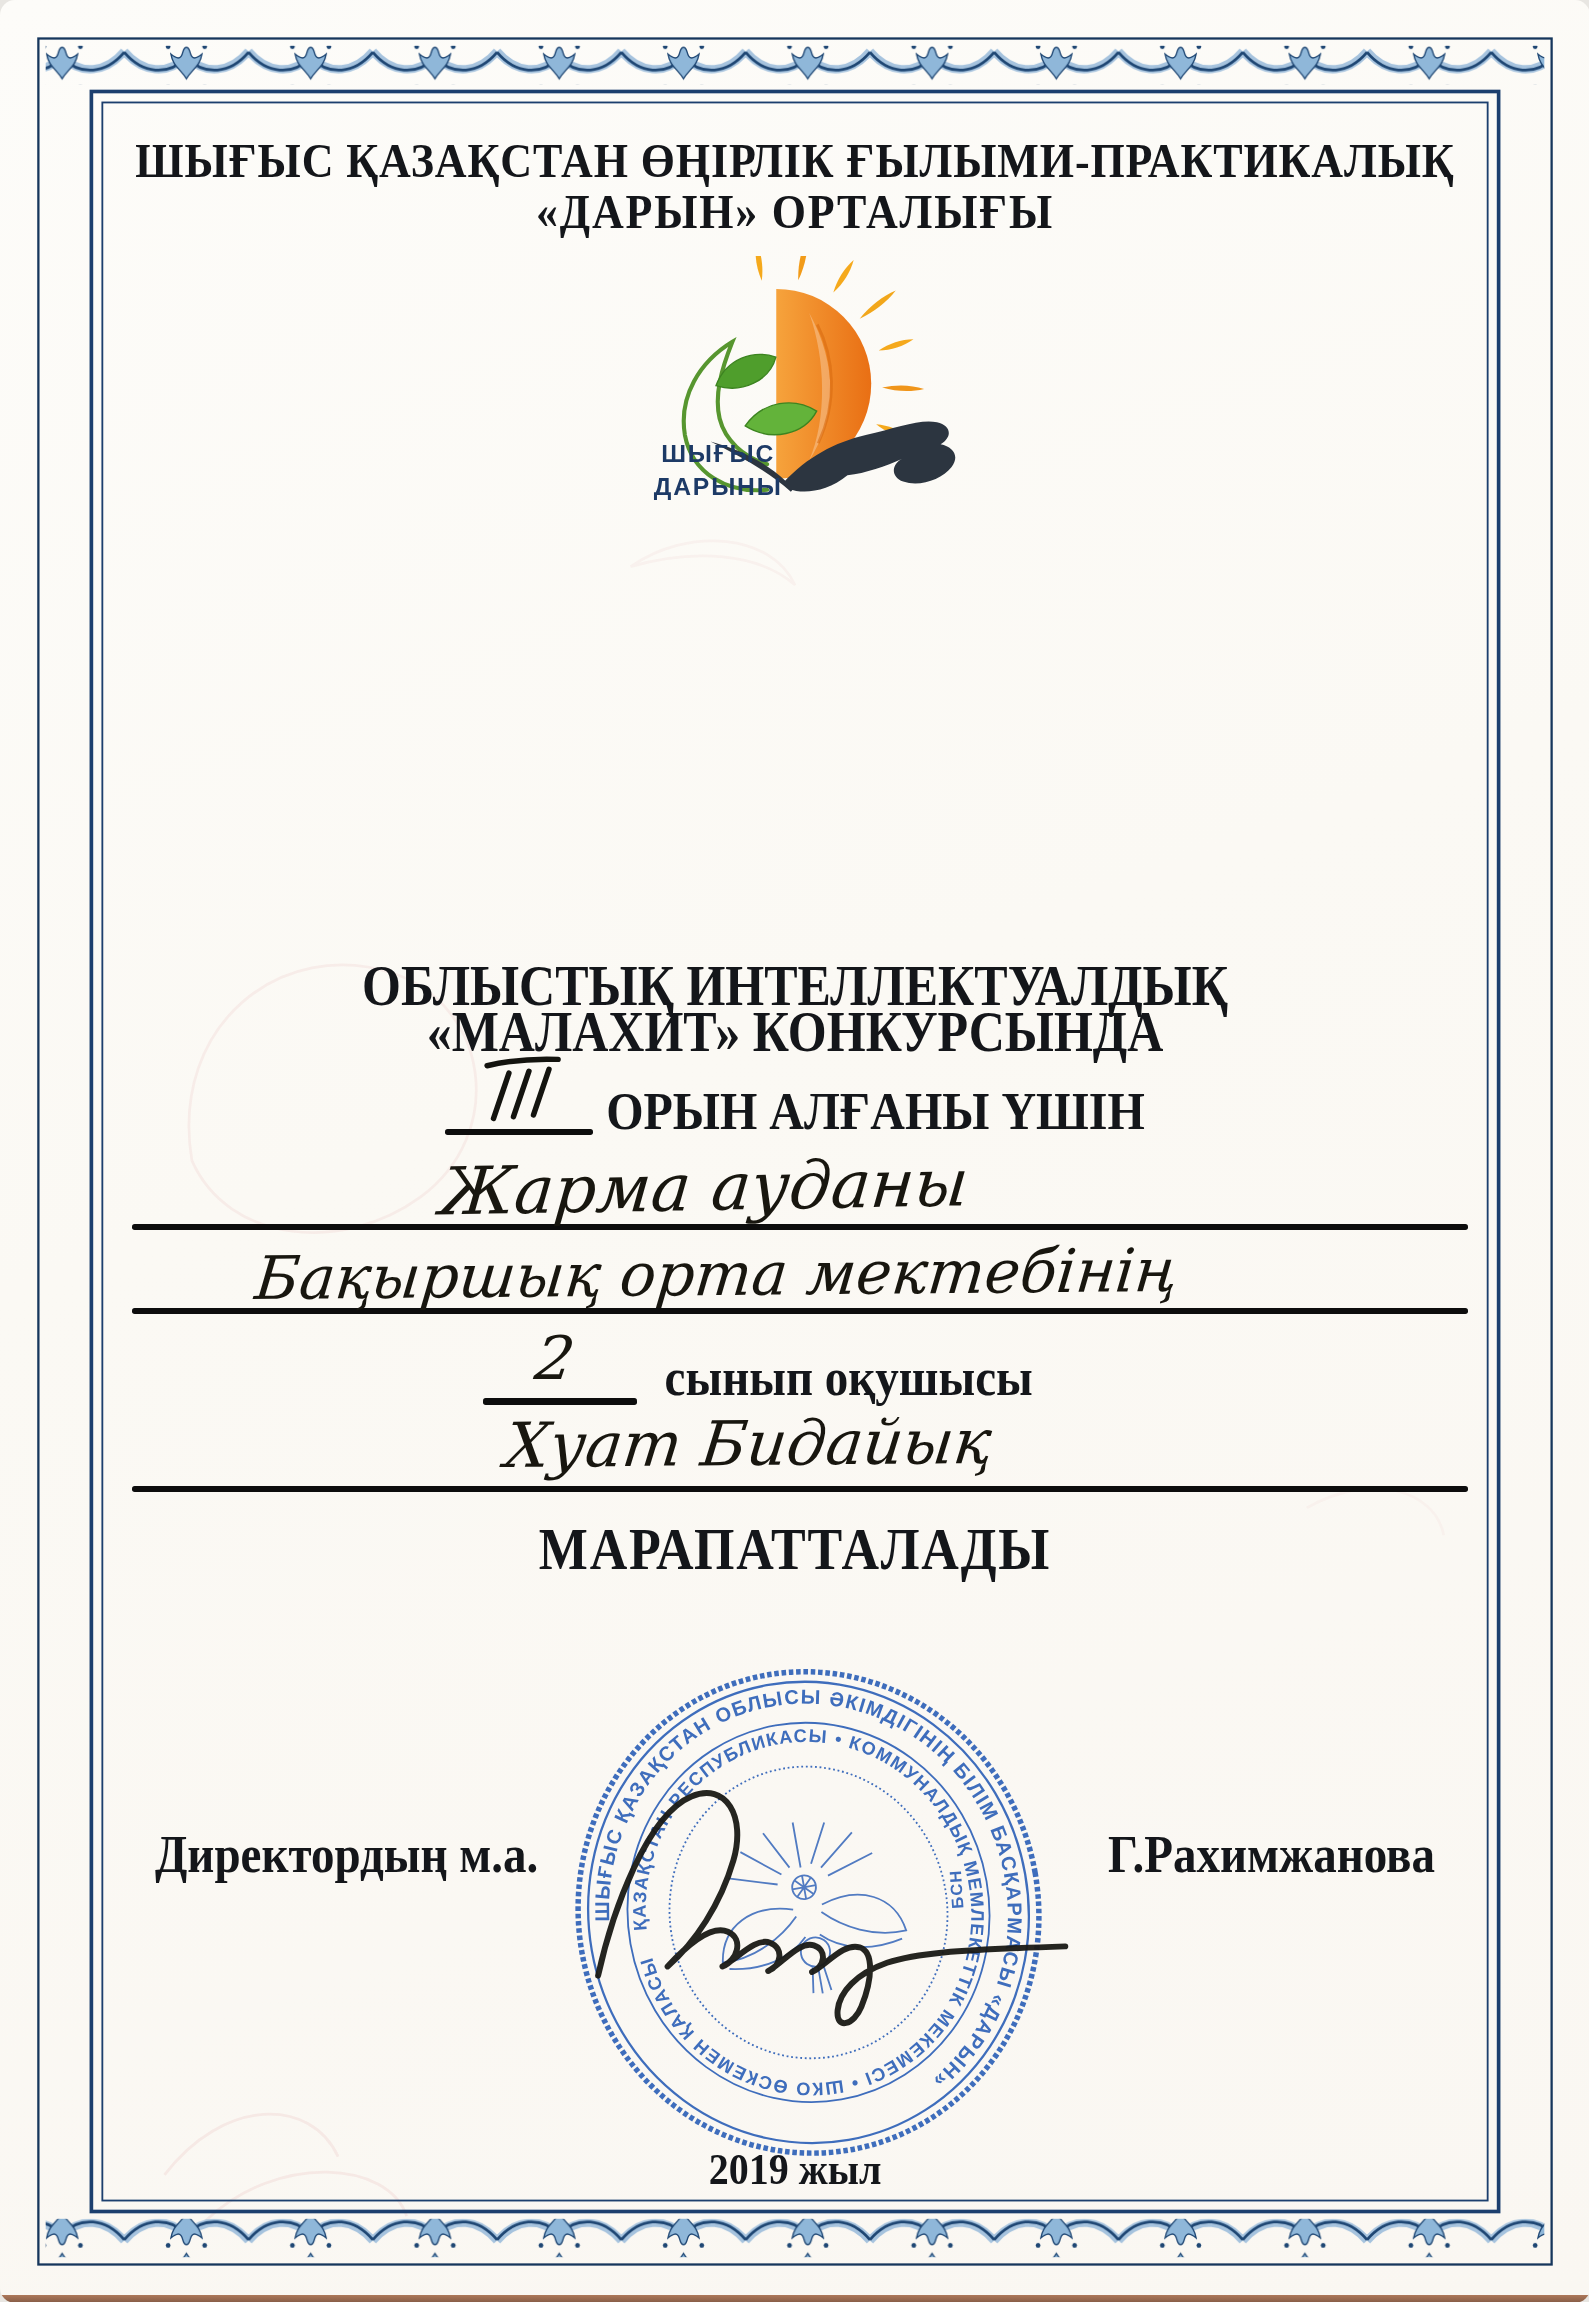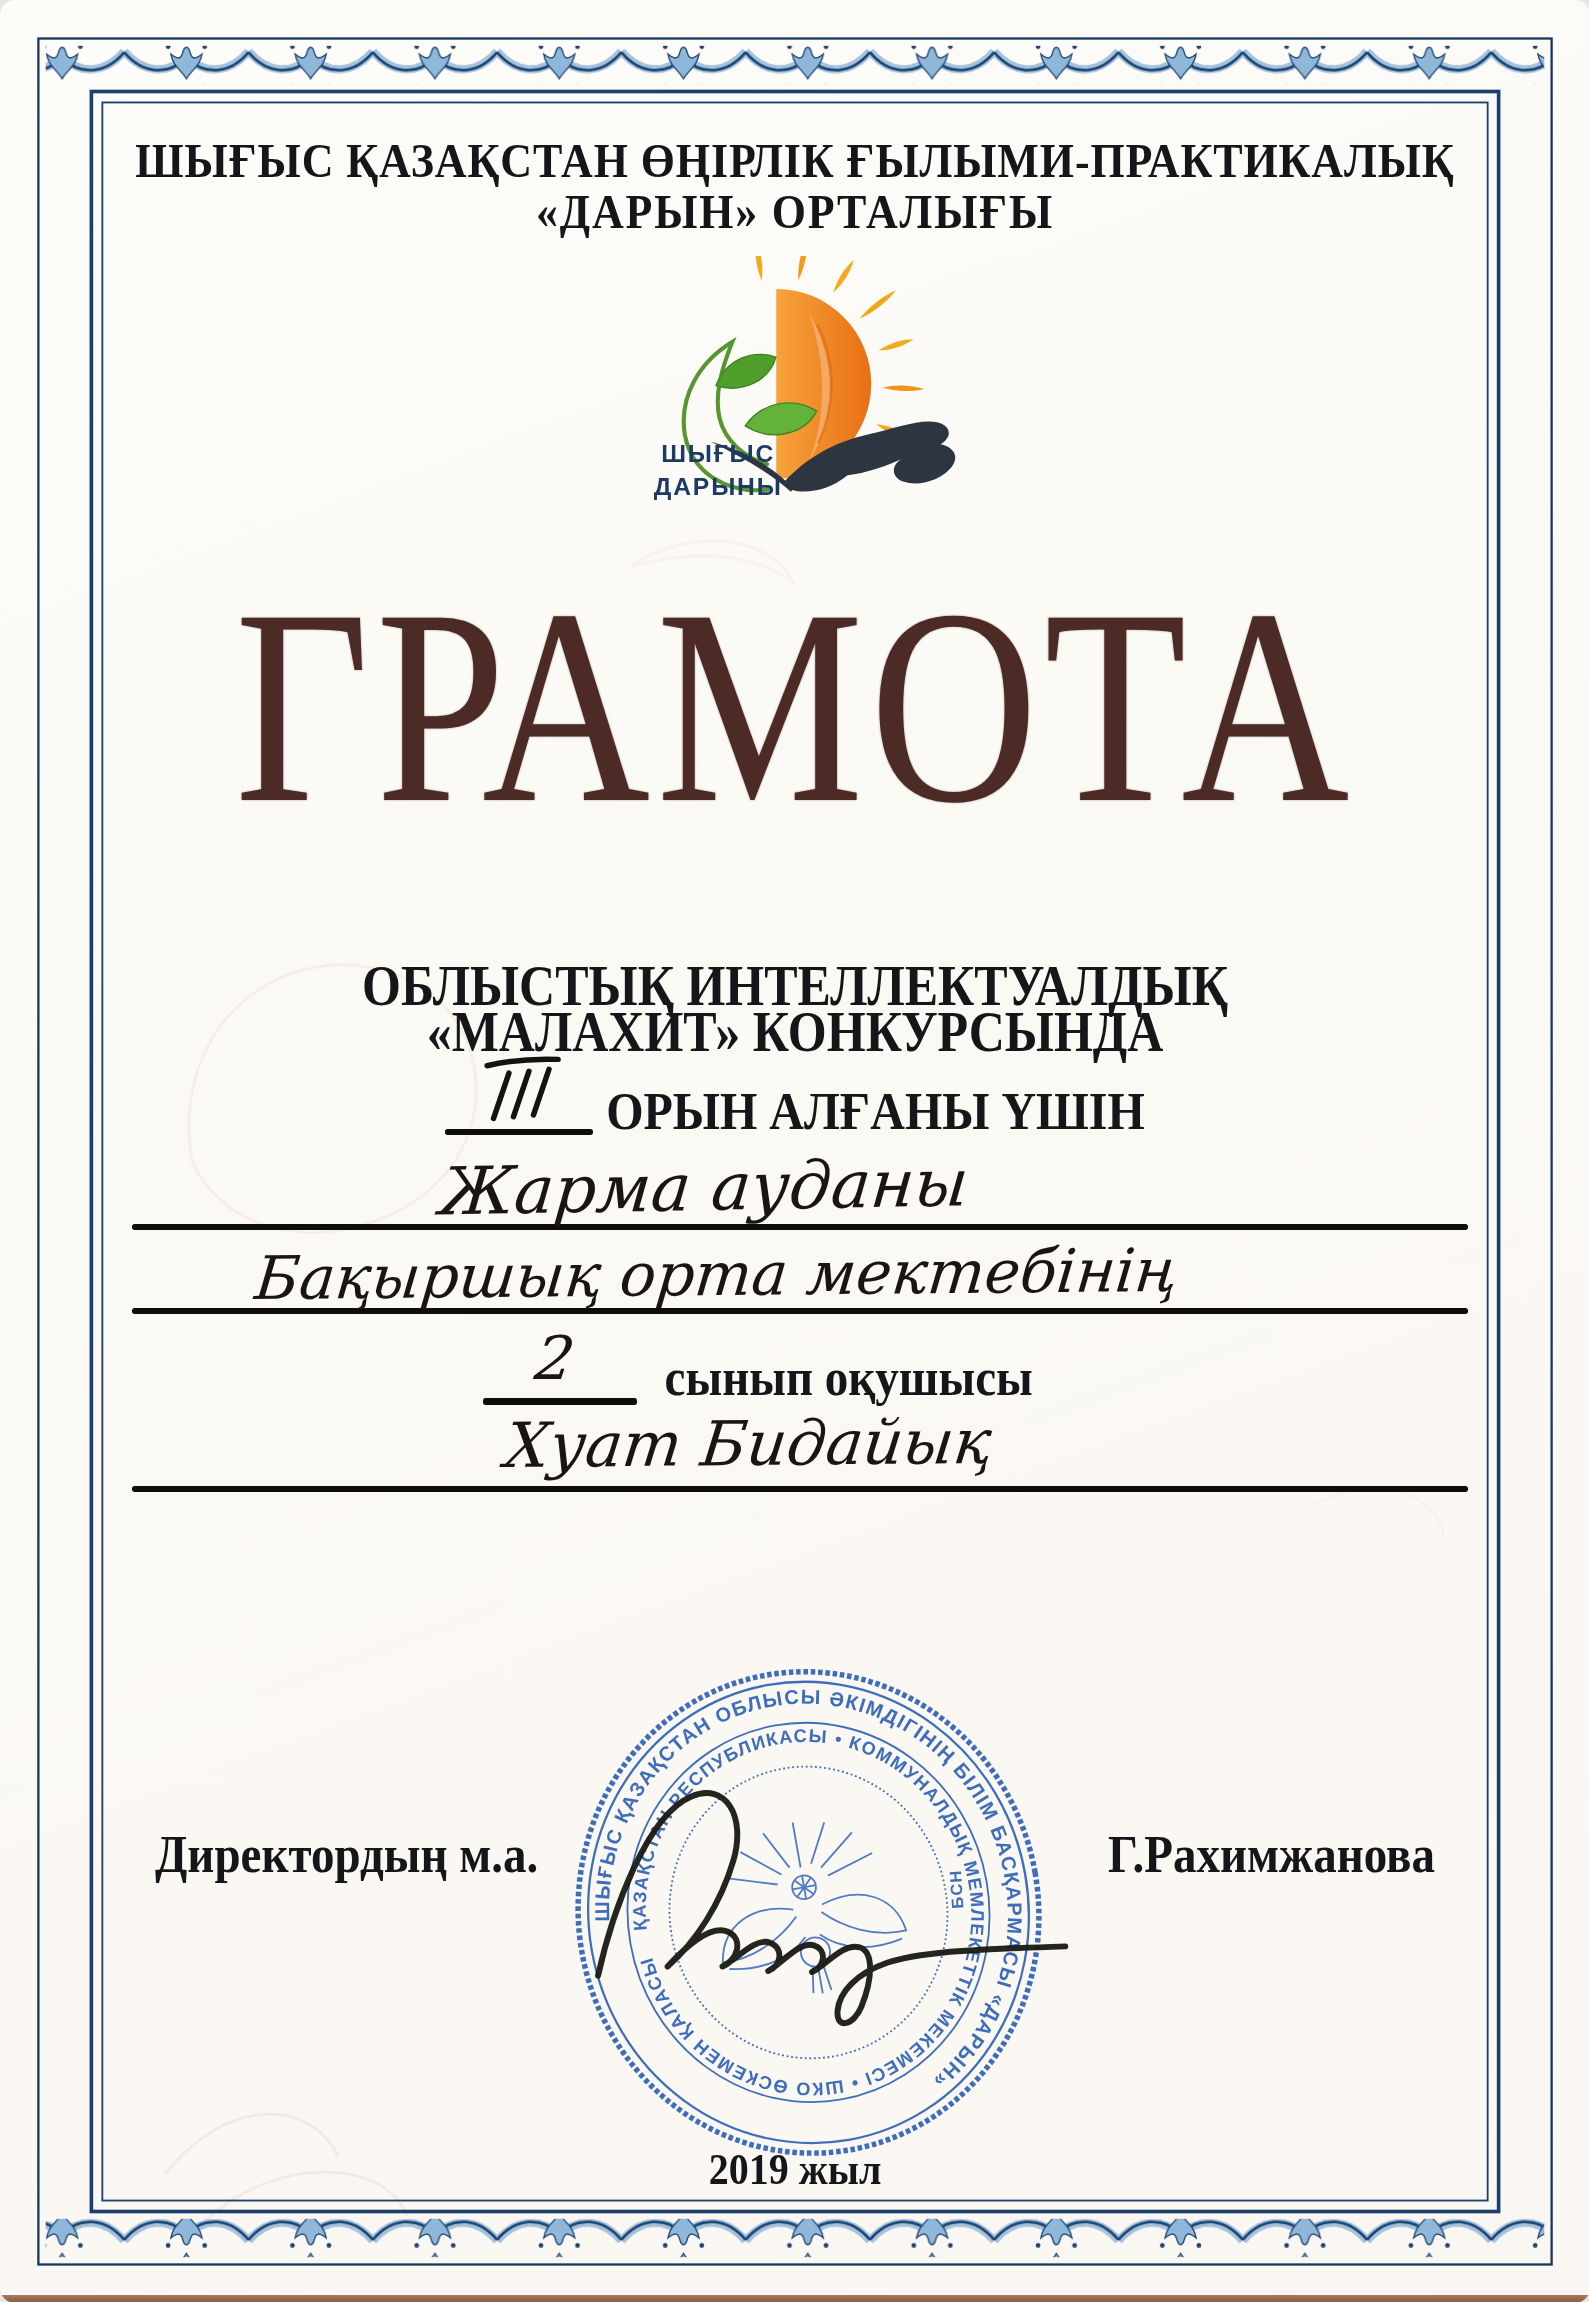--- a/index.html
+++ b/index.html
@@ -113,23 +113,20 @@
 
     <g fill="#2c3540">
       <path d="M88,203 C122,212 150,227 170,246 C176,251 181,252 186,247 L176,258 C150,235 120,219 88,203 Z"></path>
       <path d="M168,248 C194,220 224,204 258,196 C292,188 318,178 336,182 C352,186 353,198 340,206 C354,209 361,219 352,231 C341,245 317,253 299,247 C285,242 286,228 298,222 C280,230 258,238 238,240 C216,258 190,261 174,255 Z"></path>
     </g>
 
     <text x="34" y="226" font-size="27" font-weight="bold" fill="#1d3a66" letter-spacing="2">ШЫҒЫС</text>
     <text x="26" y="262" font-size="27" font-weight="bold" fill="#1d3a66" letter-spacing="2">ДАРЫНЫ</text>
   </svg>
 
-  <div class="abs ctr" style="top:592px;z-index:2;">
-    <span class="title-word" style="font-size:228px;line-height:1;">ГРАМОТА</span>
-  </div>
 
   <div class="abs ctr" style="top:957px;z-index:2;">
     <span class="serifB cond" style="font-size:50px;">ОБЛЫСТЫҚ ИНТЕЛЛЕКТУАЛДЫҚ</span>
   </div>
   <div class="abs ctr" style="top:1003px;z-index:2;text-decoration:underline;">
     <span class="serifB cond" style="font-size:50px;">«МАЛАХИТ» КОНКУРСЫНДА</span>
   </div>
 
   <div class="abs rowflex" style="left:119px;right:119px;top:1051px;height:88px;z-index:3;gap:13px;">
     <div style="position:relative;width:148px;height:88px;flex:0 0 auto;">
@@ -162,20 +159,23 @@
       <div style="position:absolute;left:0;bottom:1.8px;width:154px;height:7.3px;background:#0d0d0d;border-radius:2.7px;"></div>
     </div>
     <span class="serifB cond" style="font-size:47px;transform-origin:bottom;margin-bottom:0;">сынып оқушысы</span>
   </div>
 
   <div class="abs ctr" style="top:1407px;transform:translateX(-46px);z-index:4;">
     <span class="hand" style="font-size:62px;transform:skewX(-7deg) rotate(-0.5deg);display:inline-block;">Хуат Бидайық</span>
   </div>
   <div class="rule" style="left:132px;top:1486px;width:1336px;"></div>
 
+  <div class="abs ctr" style="top:1520px;z-index:2;">
+    <span class="serifB cond" style="font-size:52px;letter-spacing:1.8px;">МАРАПАТТАЛАДЫ</span>
+  </div>
 
   <svg class="abs" style="left:562px;top:1661px;z-index:3;" width="493" height="512" viewBox="0 0 540 560" opacity="0.92">
     <defs>
       <path id="ringO" d="M270,275 m-218,0 a218,229 0 1 1 436,0 a218,229 0 1 1 -436,0"></path>
       <path id="ringI" d="M270,275 m-178,0 a178,187 0 1 1 356,0 a178,187 0 1 1 -356,0"></path>
     </defs>
     <g transform="rotate(-10 270 275)" stroke="#2f62b8" fill="none">
       <ellipse cx="270" cy="275" rx="252" ry="264" stroke-width="6" stroke-dasharray="5 3"></ellipse>
       <ellipse cx="270" cy="275" rx="241" ry="253" stroke-width="2.5"></ellipse>
       <ellipse cx="270" cy="275" rx="198" ry="208" stroke-width="2"></ellipse>

